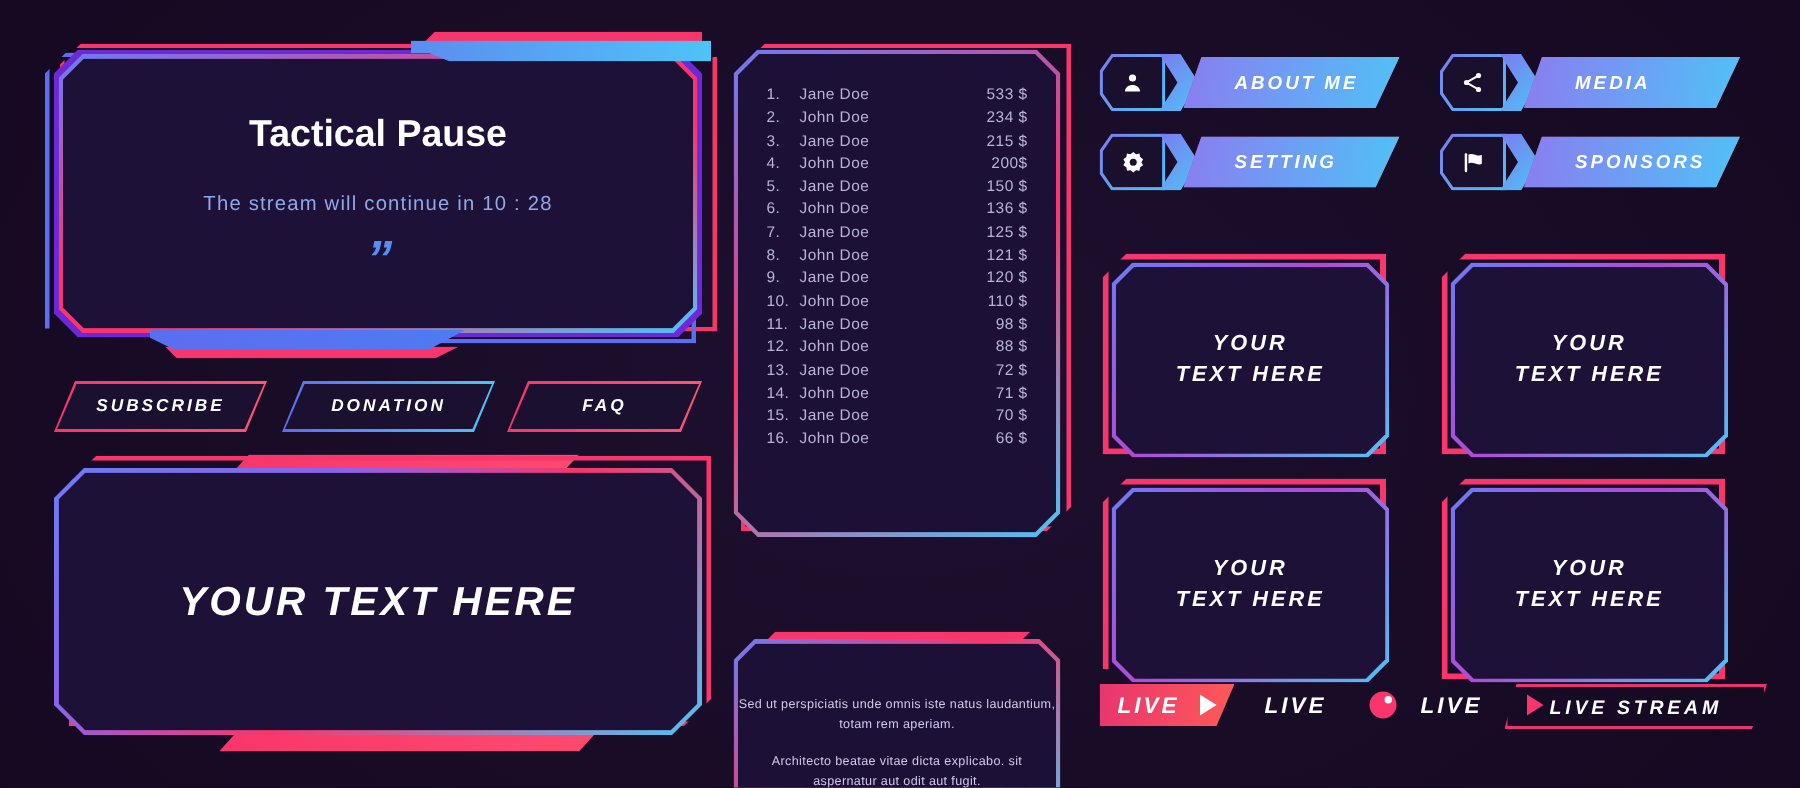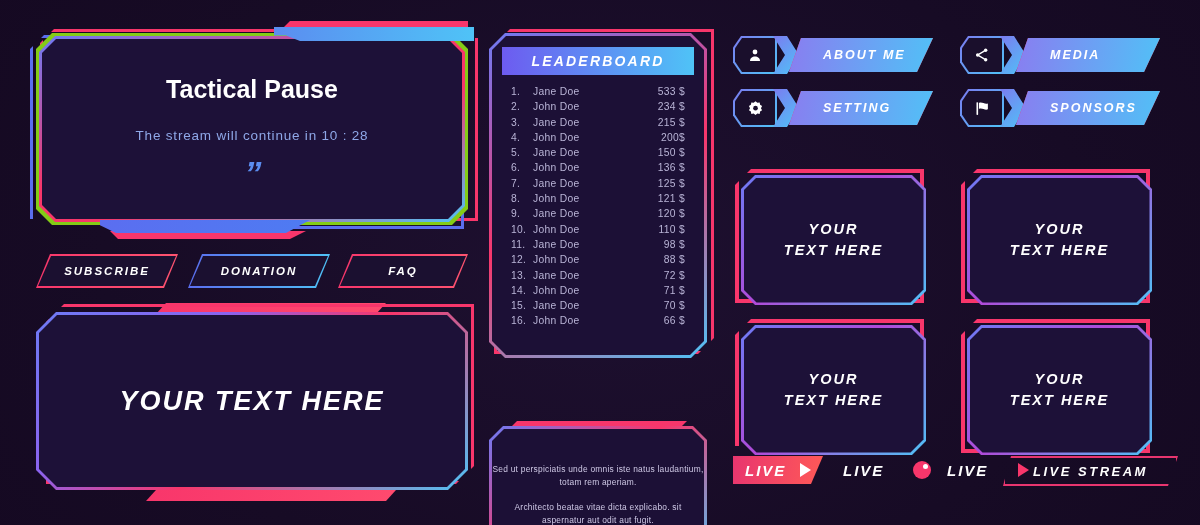--- a/index.html
+++ b/index.html
@@ -23,21 +23,21 @@
     border:3px solid #f8366b;
     clip-path: polygon(0 14px,14px 0,62% 0,66% 9px,100% 9px,100% 100%,24% 100%,20% calc(100% - 9px),0 calc(100% - 9px));
   }
   .tp-blueLayer {
     position:absolute; left:-6px; top:2px; right:4px; bottom:-4px;
     border:3px solid #5b6ef0;
     clip-path: polygon(0 14px,14px 0,60% 0,64% 10px,100% 10px,100% 100%,22% 100%,18% calc(100% - 10px),0 calc(100% - 10px));
   }
   .tp-inner {
     position:absolute; left:0; top:0; right:0; bottom:0;
-    background:#84cc16;
+    background:#6d28d9;
     border:3px solid transparent;
     clip-path: polygon(0 16px,16px 0,calc(100% - 16px) 0,100% 16px,100% calc(100% - 16px),calc(100% - 16px) 100%,16px 100%,0 calc(100% - 16px));
   }
   .tp-inner::before{
     content:""; position:absolute; inset:0;
     background:linear-gradient(160deg,#6d7bf5 0%,#f8366b 45%,#f8366b 60%,#4fc3f7 100%);
     clip-path: polygon(0 16px,16px 0,calc(100% - 16px) 0,100% 16px,100% calc(100% - 16px),calc(100% - 16px) 100%,16px 100%,0 calc(100% - 16px));
     z-index:-1;
   }
   .tp-face{
@@ -307,21 +307,20 @@
     <div class="pill pill-pink" id="btnFaq">
       <div class="pbg"></div>
       <span class="ital">FAQ</span>
     </div>
   </div>
 
   <div class="abs" id="leaderboard">
     <div class="lb-pink"></div>
     <div class="lb-edge">
       <div class="lb-face">
-        <div class="lb-header">LEADERBOARD</div>
         <div class="lb-list" id="lbList">
             <div class="lb-row">
               <span class="lb-rank">1.</span>
               <span class="lb-name">Jane Doe</span>
               <span class="lb-amt">533 $</span>
             </div>
             <div class="lb-row">
               <span class="lb-rank">2.</span>
               <span class="lb-name">John Doe</span>
               <span class="lb-amt">234 $</span>

